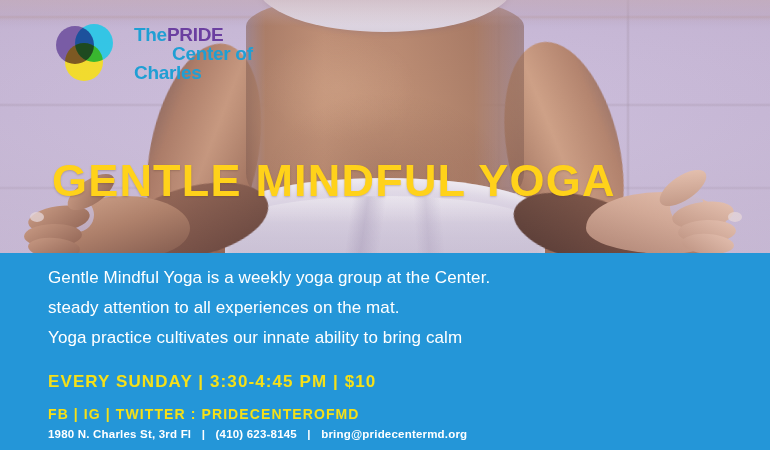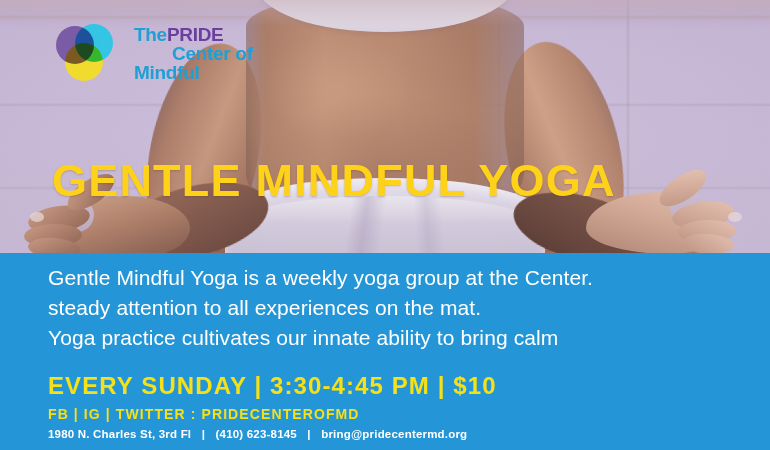--- a/index.html
+++ b/index.html
@@ -253,30 +253,30 @@
   #blue {
     position:absolute; left:0; top:253px;
     width:770px; height:197px;
     background:#2496d8;
     z-index:10;
   }
   #body-copy {
     position:absolute; left:48px; top:10px;
     width:700px;
     color:#ffffff;
-    font-size:21px;
+    font-size:17px;
     line-height:30px;
     letter-spacing:.1px;
   }
   #body-copy div { white-space:nowrap; }
 
   #schedule {
     position:absolute; left:48px; top:119px;
     color:#f6e017;
-    font-size:24px;
+    font-size:17px;
     font-weight:700;
     letter-spacing:1.1px;
     white-space:nowrap;
   }
   #social {
     position:absolute; left:48px; top:153px;
     color:#f6e017;
     font-size:14px;
     font-weight:700;
     letter-spacing:1.1px;
@@ -343,21 +343,21 @@
     <div id="logo-marks">
       <div class="c c-purple"></div>
       <div class="c c-cyan"></div>
       <div class="c c-yellow"></div>
     </div>
     <div id="logo-text">
       <div class="l1">
         <span class="lg-the">The</span><span class="lg-pride">PRIDE</span>
       </div>
       <div class="l2">Center of</div>
-      <div class="l3">Mindful</div>
+      <div class="l3">Charles</div>
     </div>
   </div>
 
   <div id="headline">GENTLE MINDFUL YOGA</div>
 
   <div id="blue">
 
     <div id="body-copy">
       <div>Gentle Mindful Yoga is a weekly yoga group at the Center.</div>
       <div>steady attention to all experiences on the mat.</div>

